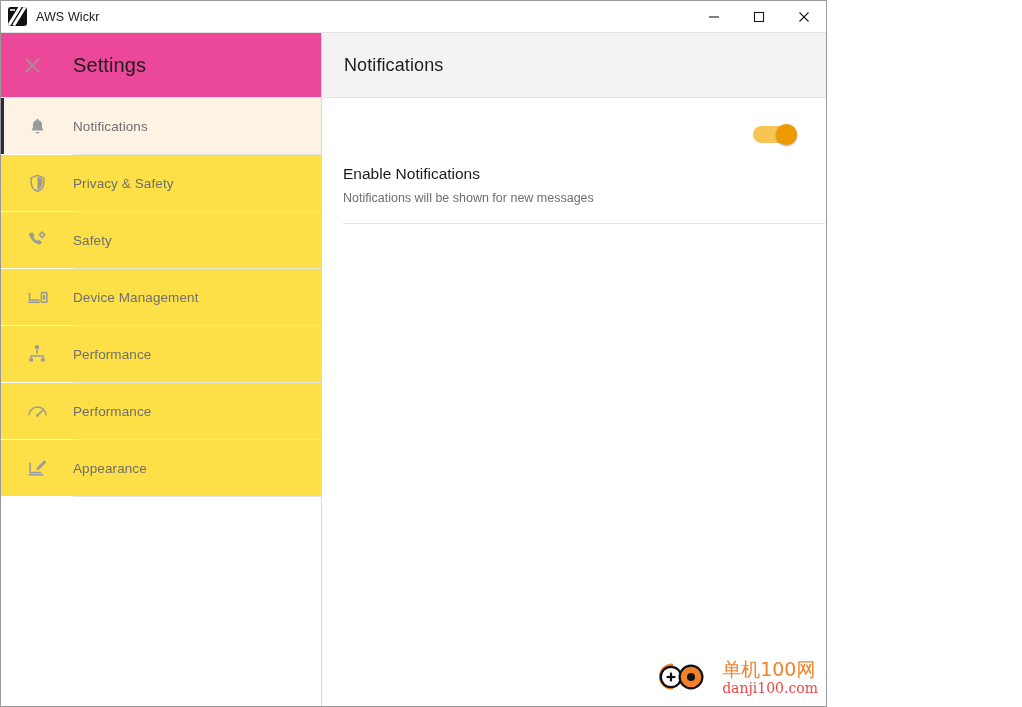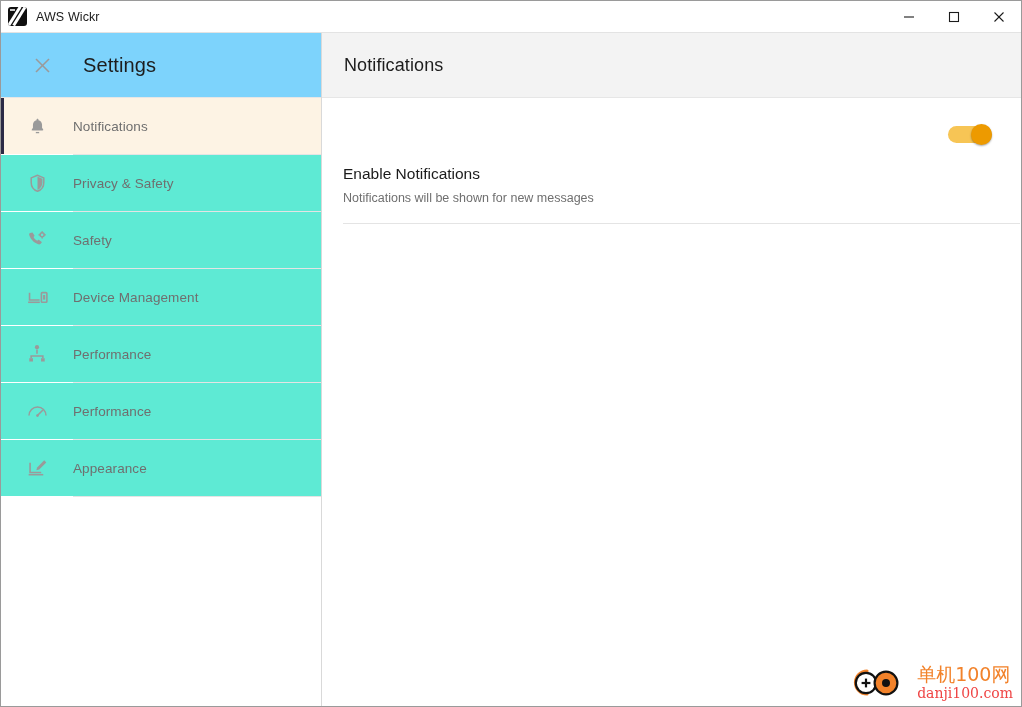--- a/index.html
+++ b/index.html
@@ -9,21 +9,21 @@
   }
   body {
     width: 1022px;
     height: 707px;
     overflow: hidden;
     font-family: "Liberation Sans", sans-serif;
     -webkit-font-smoothing: antialiased;
   }
   .app-window {
     position: relative;
-    width: 1022px;
+    width: 827px;
     height: 707px;
     box-sizing: border-box;
     border: 1px solid #9a9a9a;
     background: #ffffff;
     display: flex;
     flex-direction: column;
     overflow: hidden;
   }
 
   
@@ -104,25 +104,25 @@
     min-width: 320px;
     background: #ffffff;
     border-right: 1px solid #d9d9d9;
     display: flex;
     flex-direction: column;
     position: relative;
   }
   .settings-header {
     height: 65px;
     min-height: 65px;
-    background: #7dd3fc;
+    background: #ec4899;
     border-bottom: 1px solid #e6e6e6;
     display: flex;
     align-items: center;
-    padding-left: 26px;
+    padding-left: 16px;
     box-sizing: border-box;
   }
   .close-x {
     width: 30px;
     height: 30px;
     display: flex;
     align-items: center;
     justify-content: center;
     flex: none;
     cursor: default;
@@ -139,21 +139,21 @@
     flex-direction: column;
     overflow: hidden;
   }
   .nav-item {
     height: 56px;
     min-height: 56px;
     display: flex;
     align-items: center;
     position: relative;
     cursor: default;
-    background: #5eead4;
+    background: #fde047;
   }
   .nav-item.active {
     background: #fdf3e4;
   }
   .nav-item.active::before {
     content: "";
     position: absolute;
     left: 0;
     top: 0;
     bottom: 0;
@@ -264,22 +264,23 @@
   }
   .toggle.on .track { background: #f7c555; }
   .toggle.on .knob { right: 0; background: #ed9a00; }
   .toggle.off .track { background: #8c8c8c; }
   .toggle.off .knob { left: 0; background: #f4f4f4; }
 
   
   .watermark {
     position: absolute;
     right: 8px;
-    bottom: 5px;
-    display: flex;
+    bottom: 11px;
+    display: flex;
+    align-items: center;
     gap: 12px;
     pointer-events: none;
   }
   .wm-mark {
     position: relative;
     width: 58px;
     height: 36px;
     flex: none;
   }
   .wm-text { display: flex; flex-direction: column; line-height: 1; }

